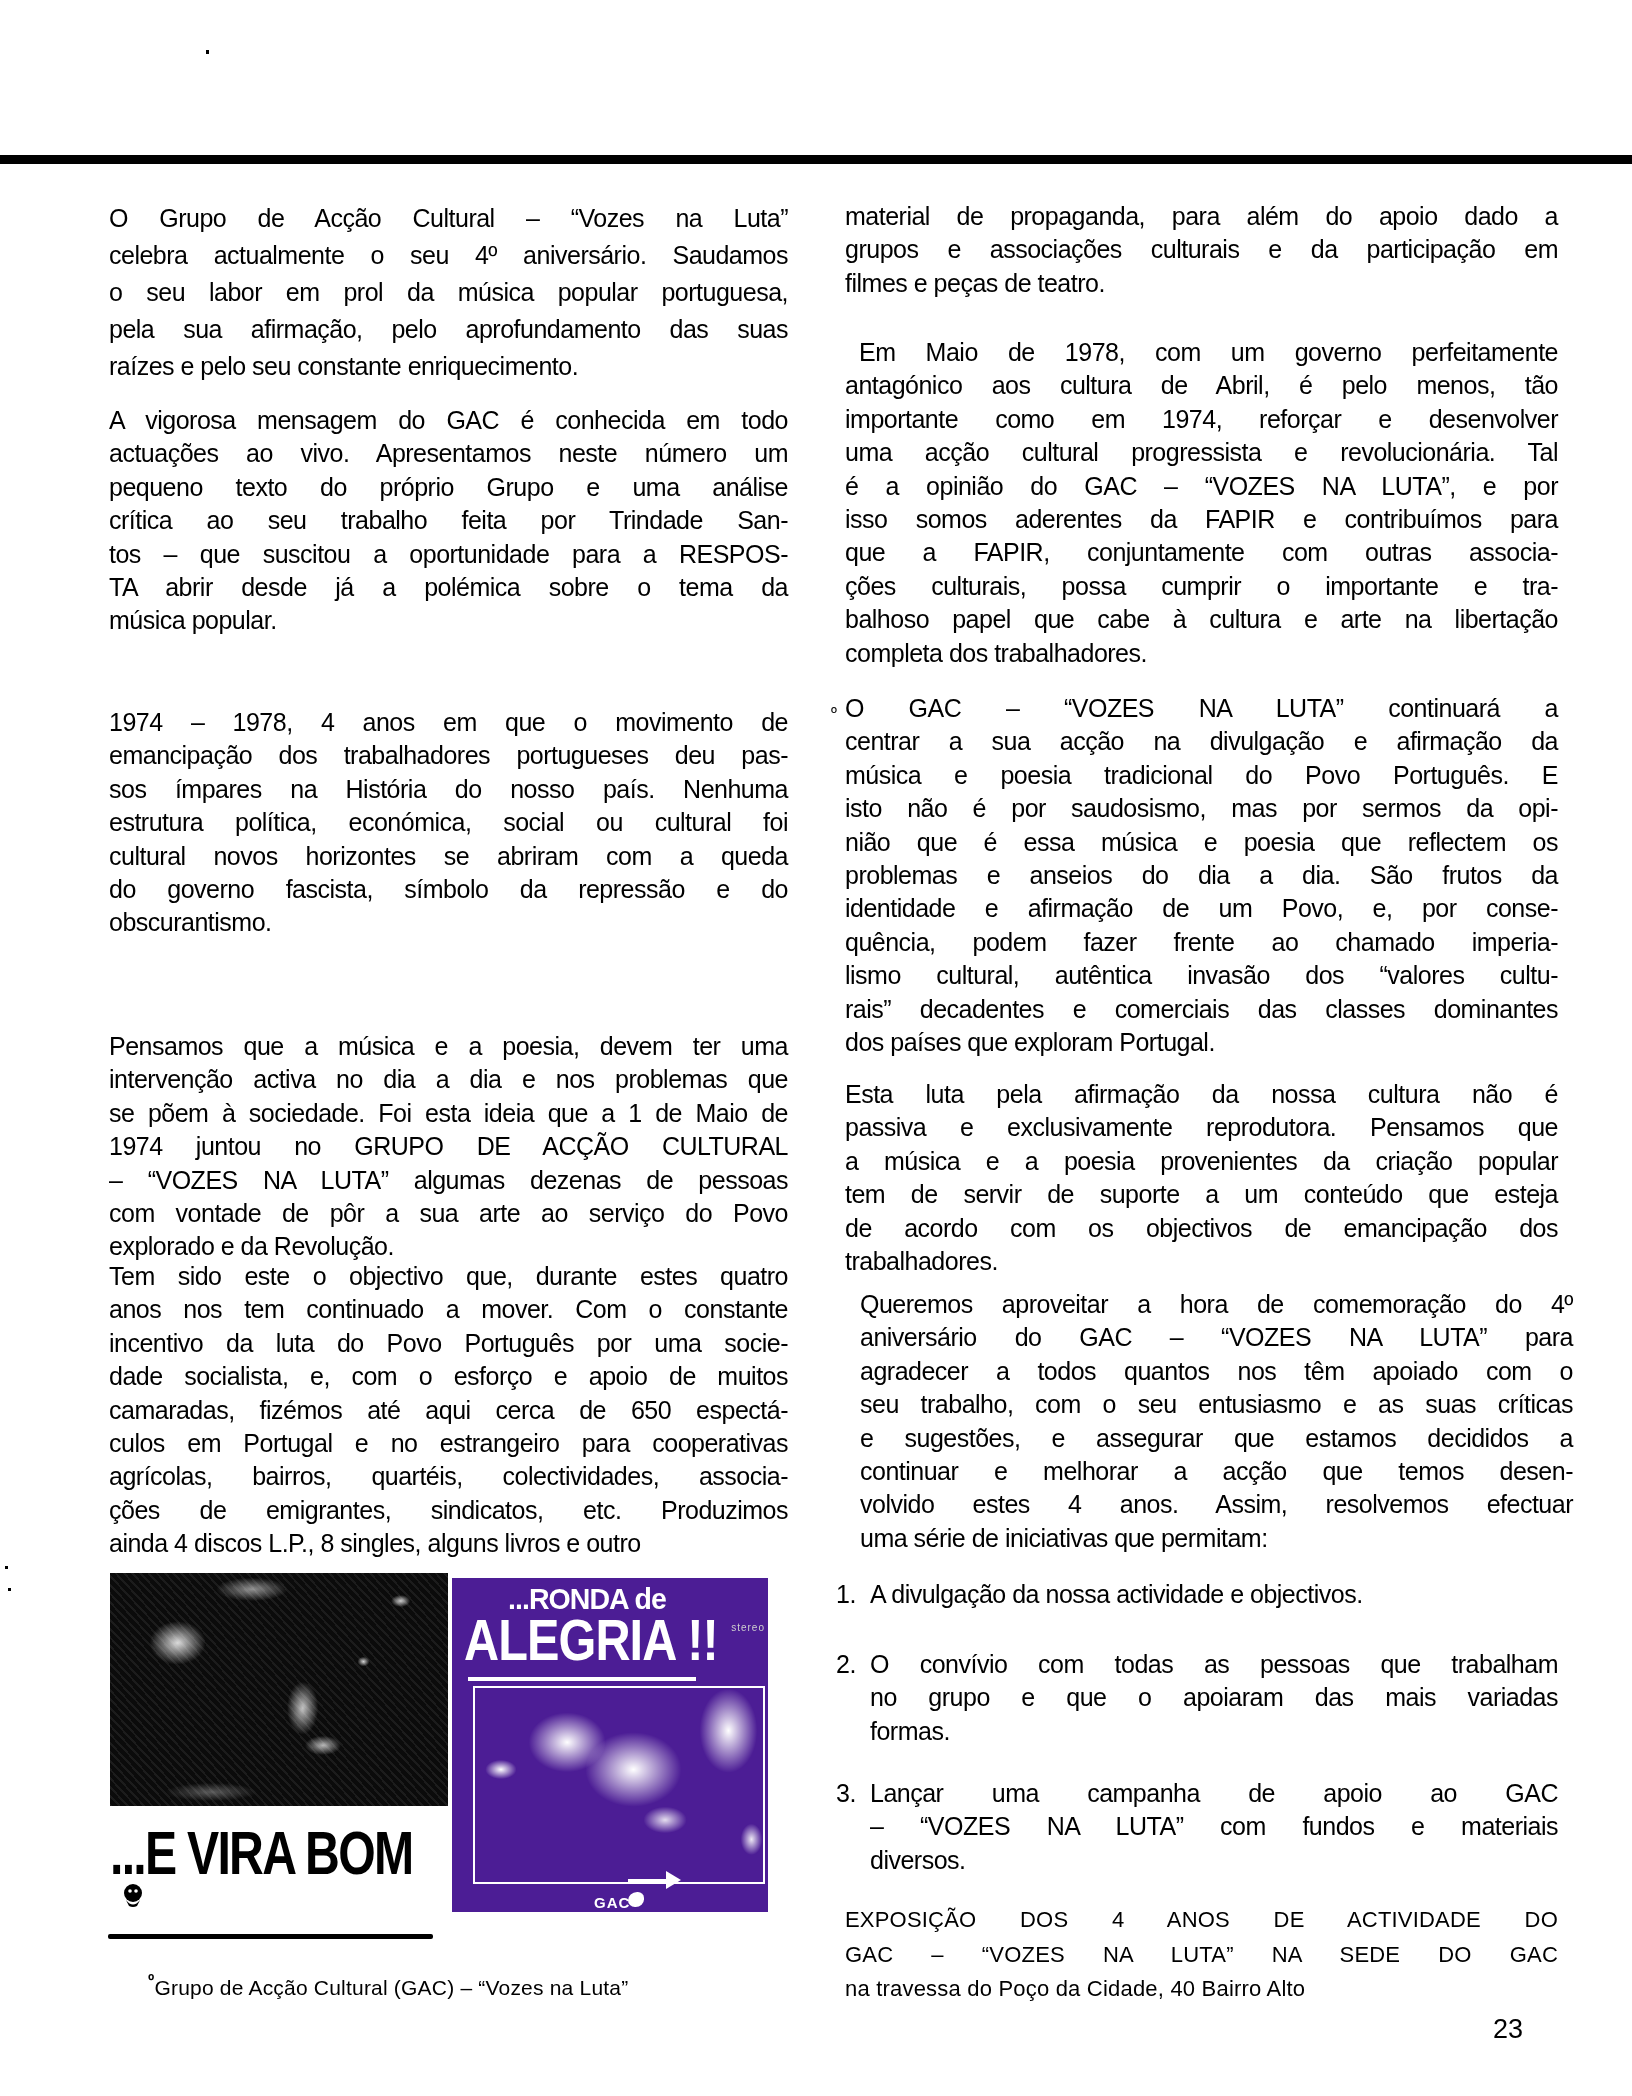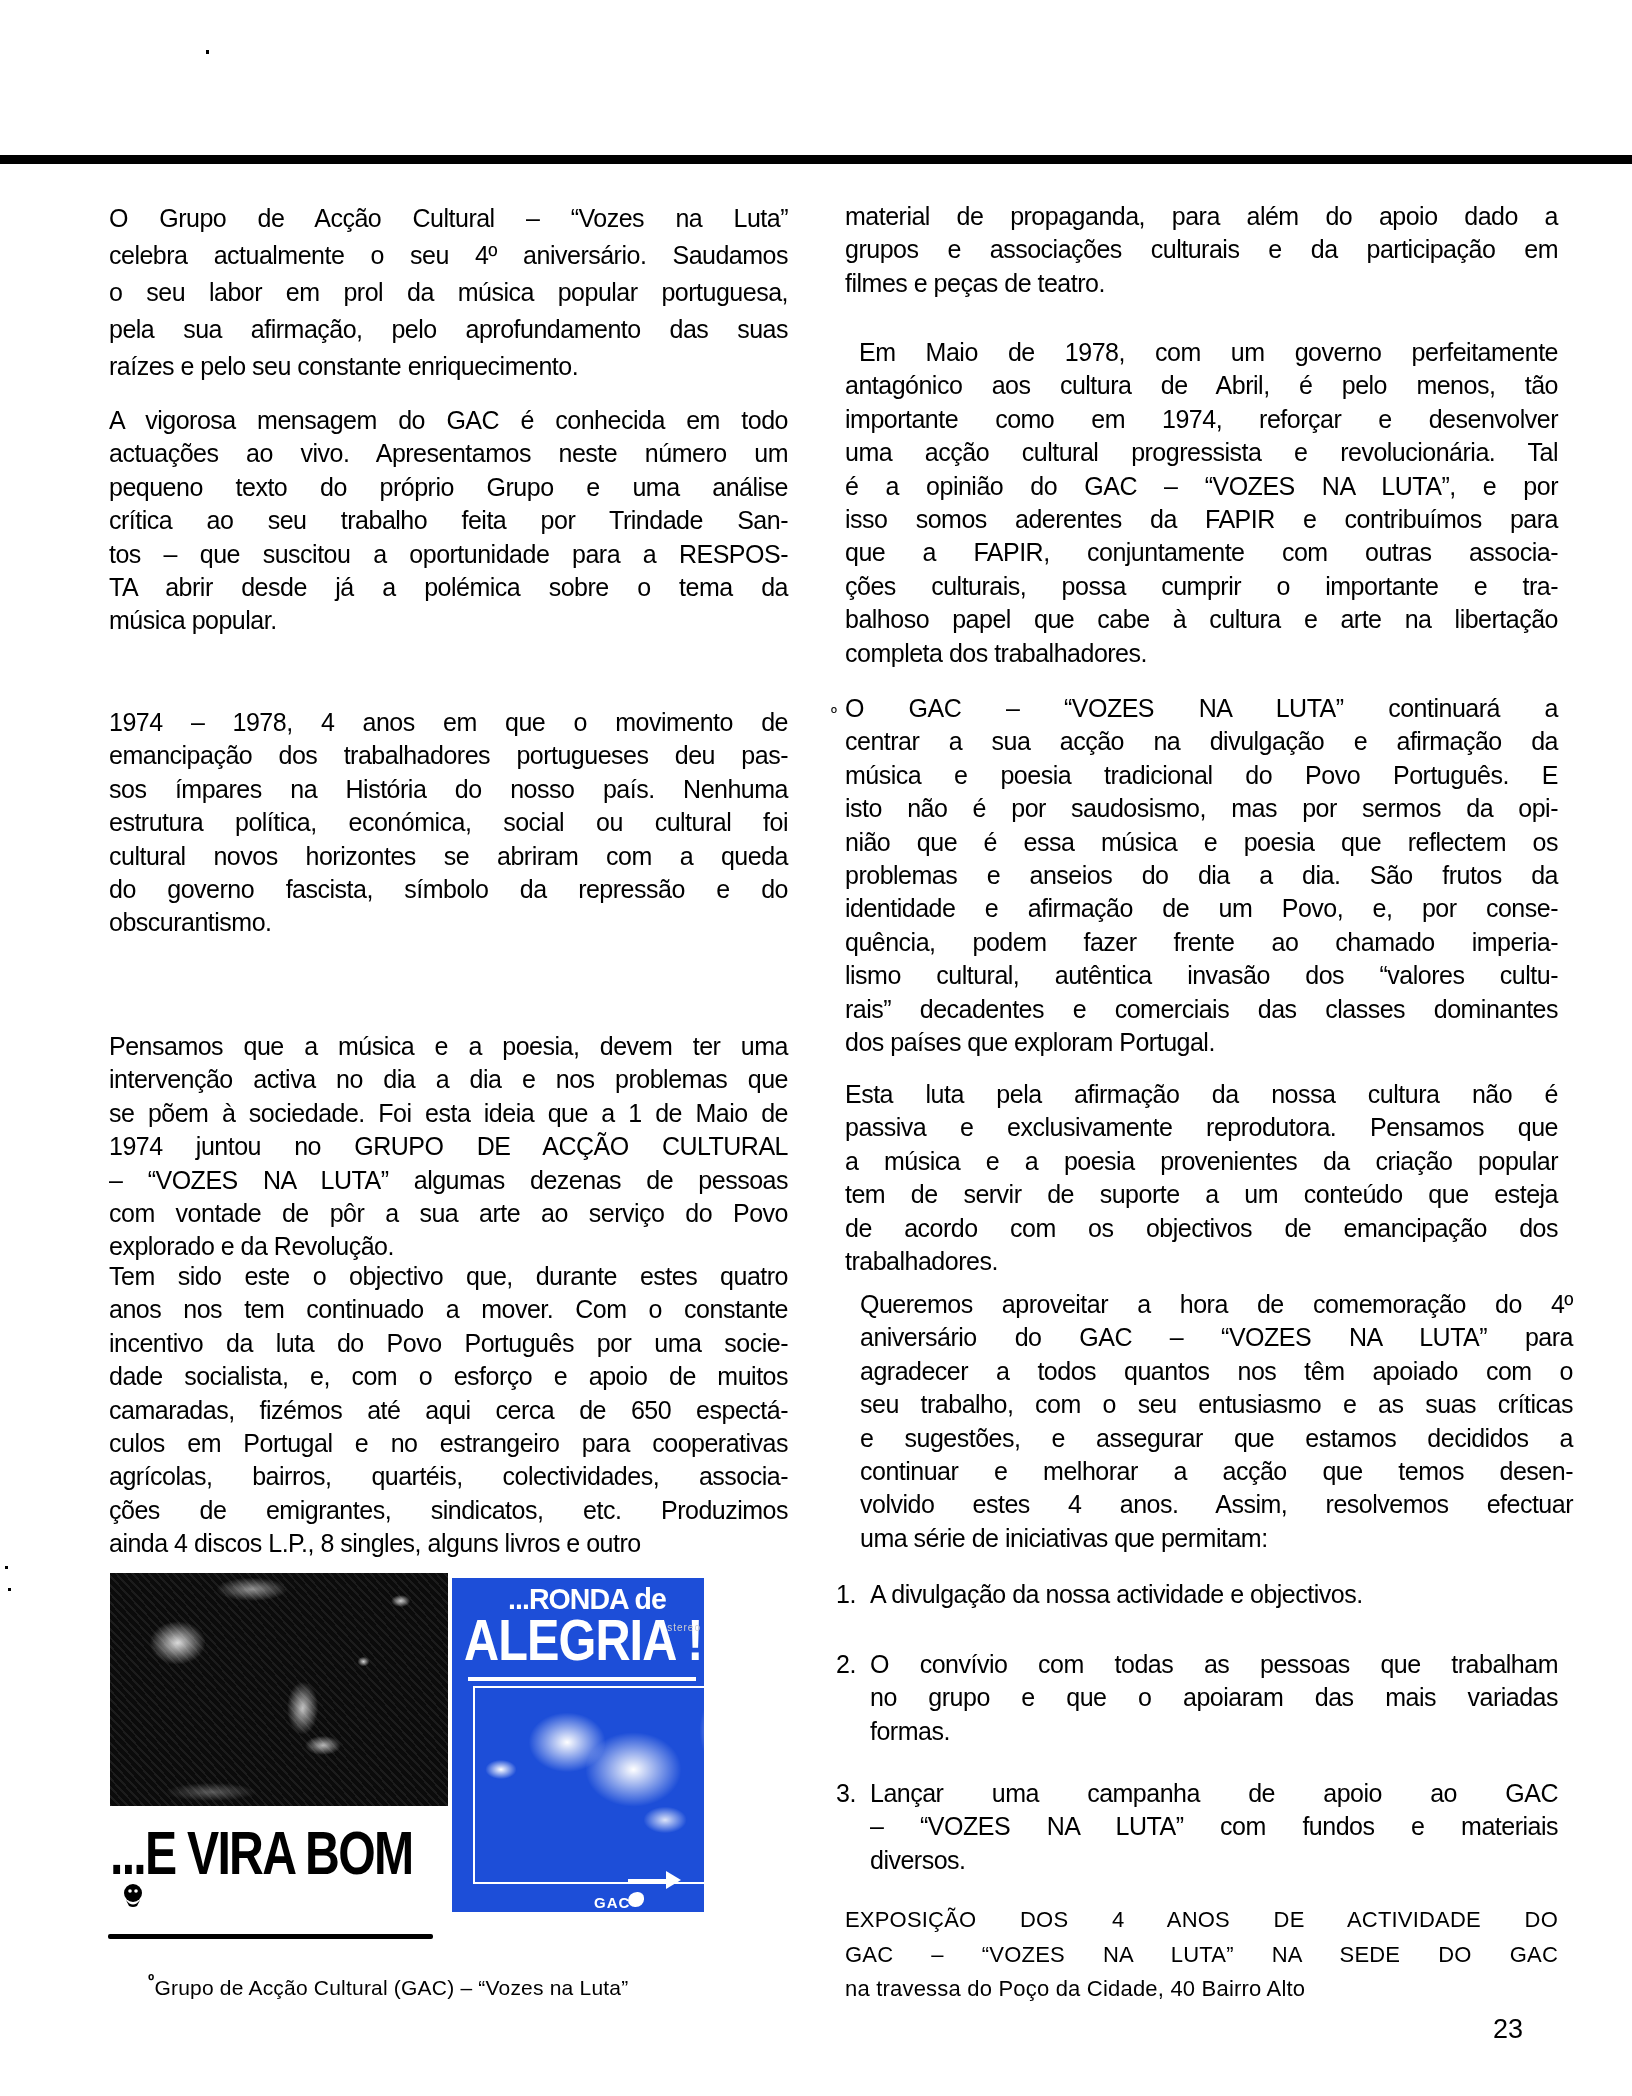--- a/index.html
+++ b/index.html
@@ -37,21 +37,21 @@
       repeating-linear-gradient(47deg, rgba(255,255,255,.07) 0 2px, transparent 2px 6px);
   }
   .evirabom{
     position:absolute;left:110px;top:1818px;width:400px;
     font-size:56px;font-weight:bold;letter-spacing:-2px;white-space:nowrap;
     transform:scaleX(.86) scaleY(1.08);transform-origin:0 0;
   }
   .mascot{position:absolute;left:122px;top:1882px;}
   .sep-line{position:absolute;left:108px;top:1934px;width:325px;height:5px;background:#000;border-radius:2px;}
   
-  .cover-right{position:absolute;left:452px;top:1578px;width:252px;height:334px;background:#1d4ed8;}
+  .cover-right{position:absolute;left:452px;top:1578px;width:316px;height:334px;background:#4c1d95;}
   .ronda-top{
     position:absolute;left:56px;top:4px;color:#fff;font-weight:bold;font-size:30px;
     letter-spacing:-1px;white-space:nowrap;transform:scaleX(.95);transform-origin:0 0;
   }
   .ronda-main{
     position:absolute;left:12px;top:30px;color:#fff;font-weight:bold;font-size:54px;
     letter-spacing:-1px;white-space:nowrap;transform:scaleX(.9) scaleY(1.05);transform-origin:0 0;
   }
   .ronda-underline{position:absolute;left:16px;top:99px;width:228px;height:4px;background:#fff;}
   .stereo-label{position:absolute;right:3px;top:44px;color:#cfcfcf;font-size:10px;letter-spacing:1px;}

